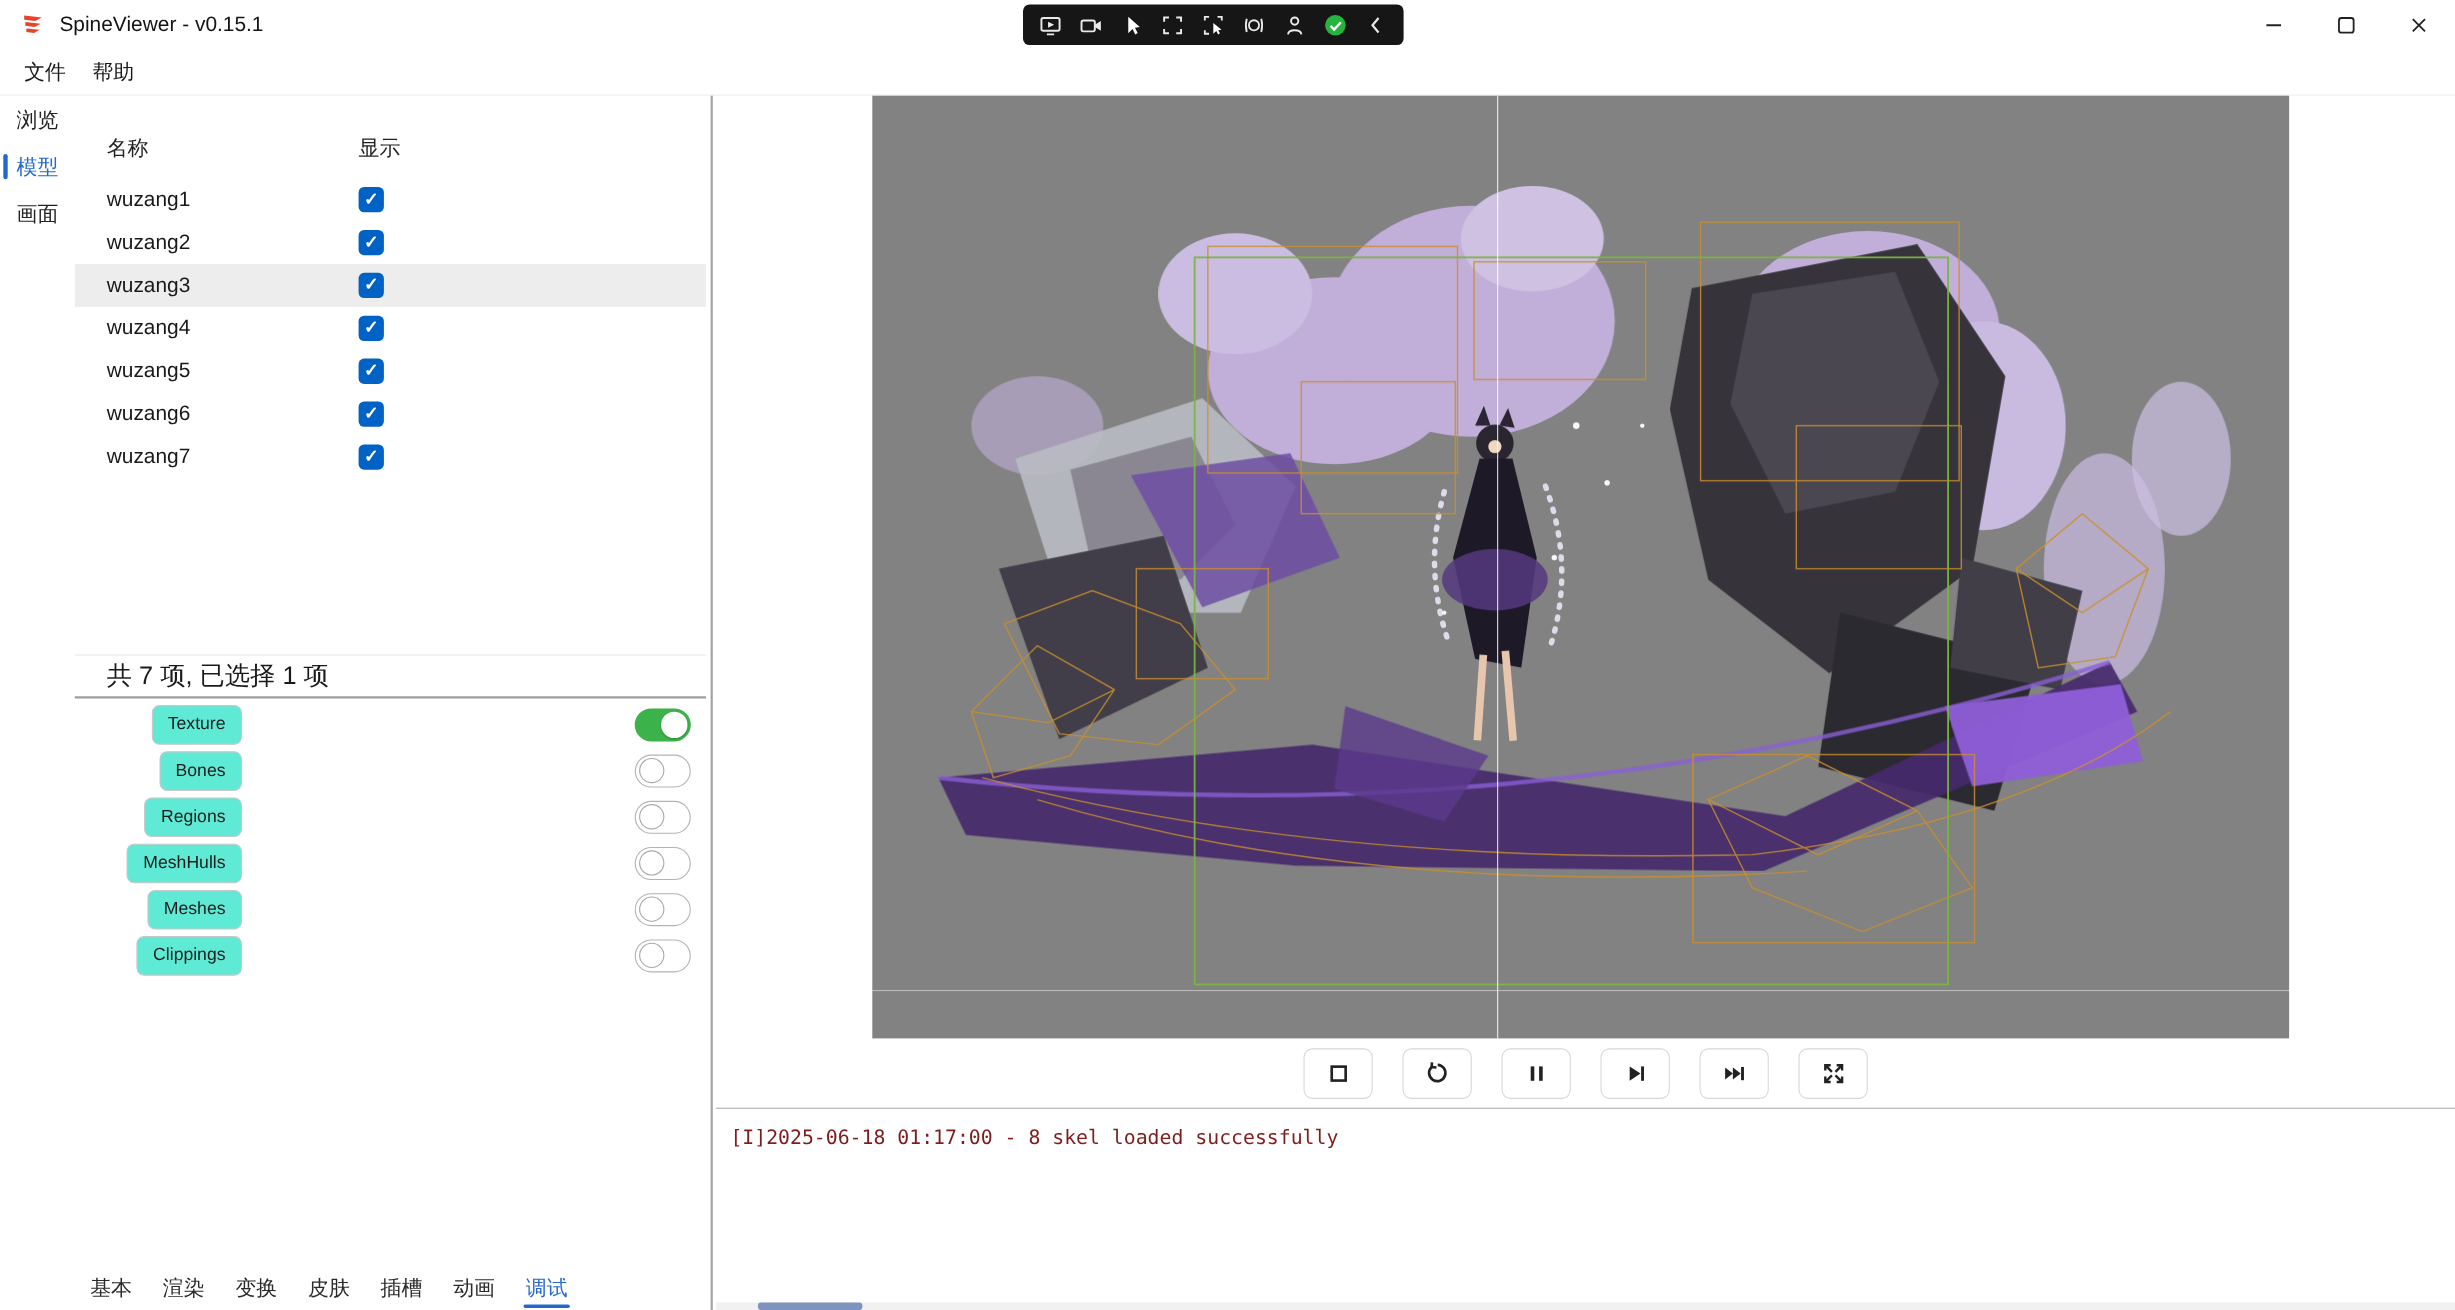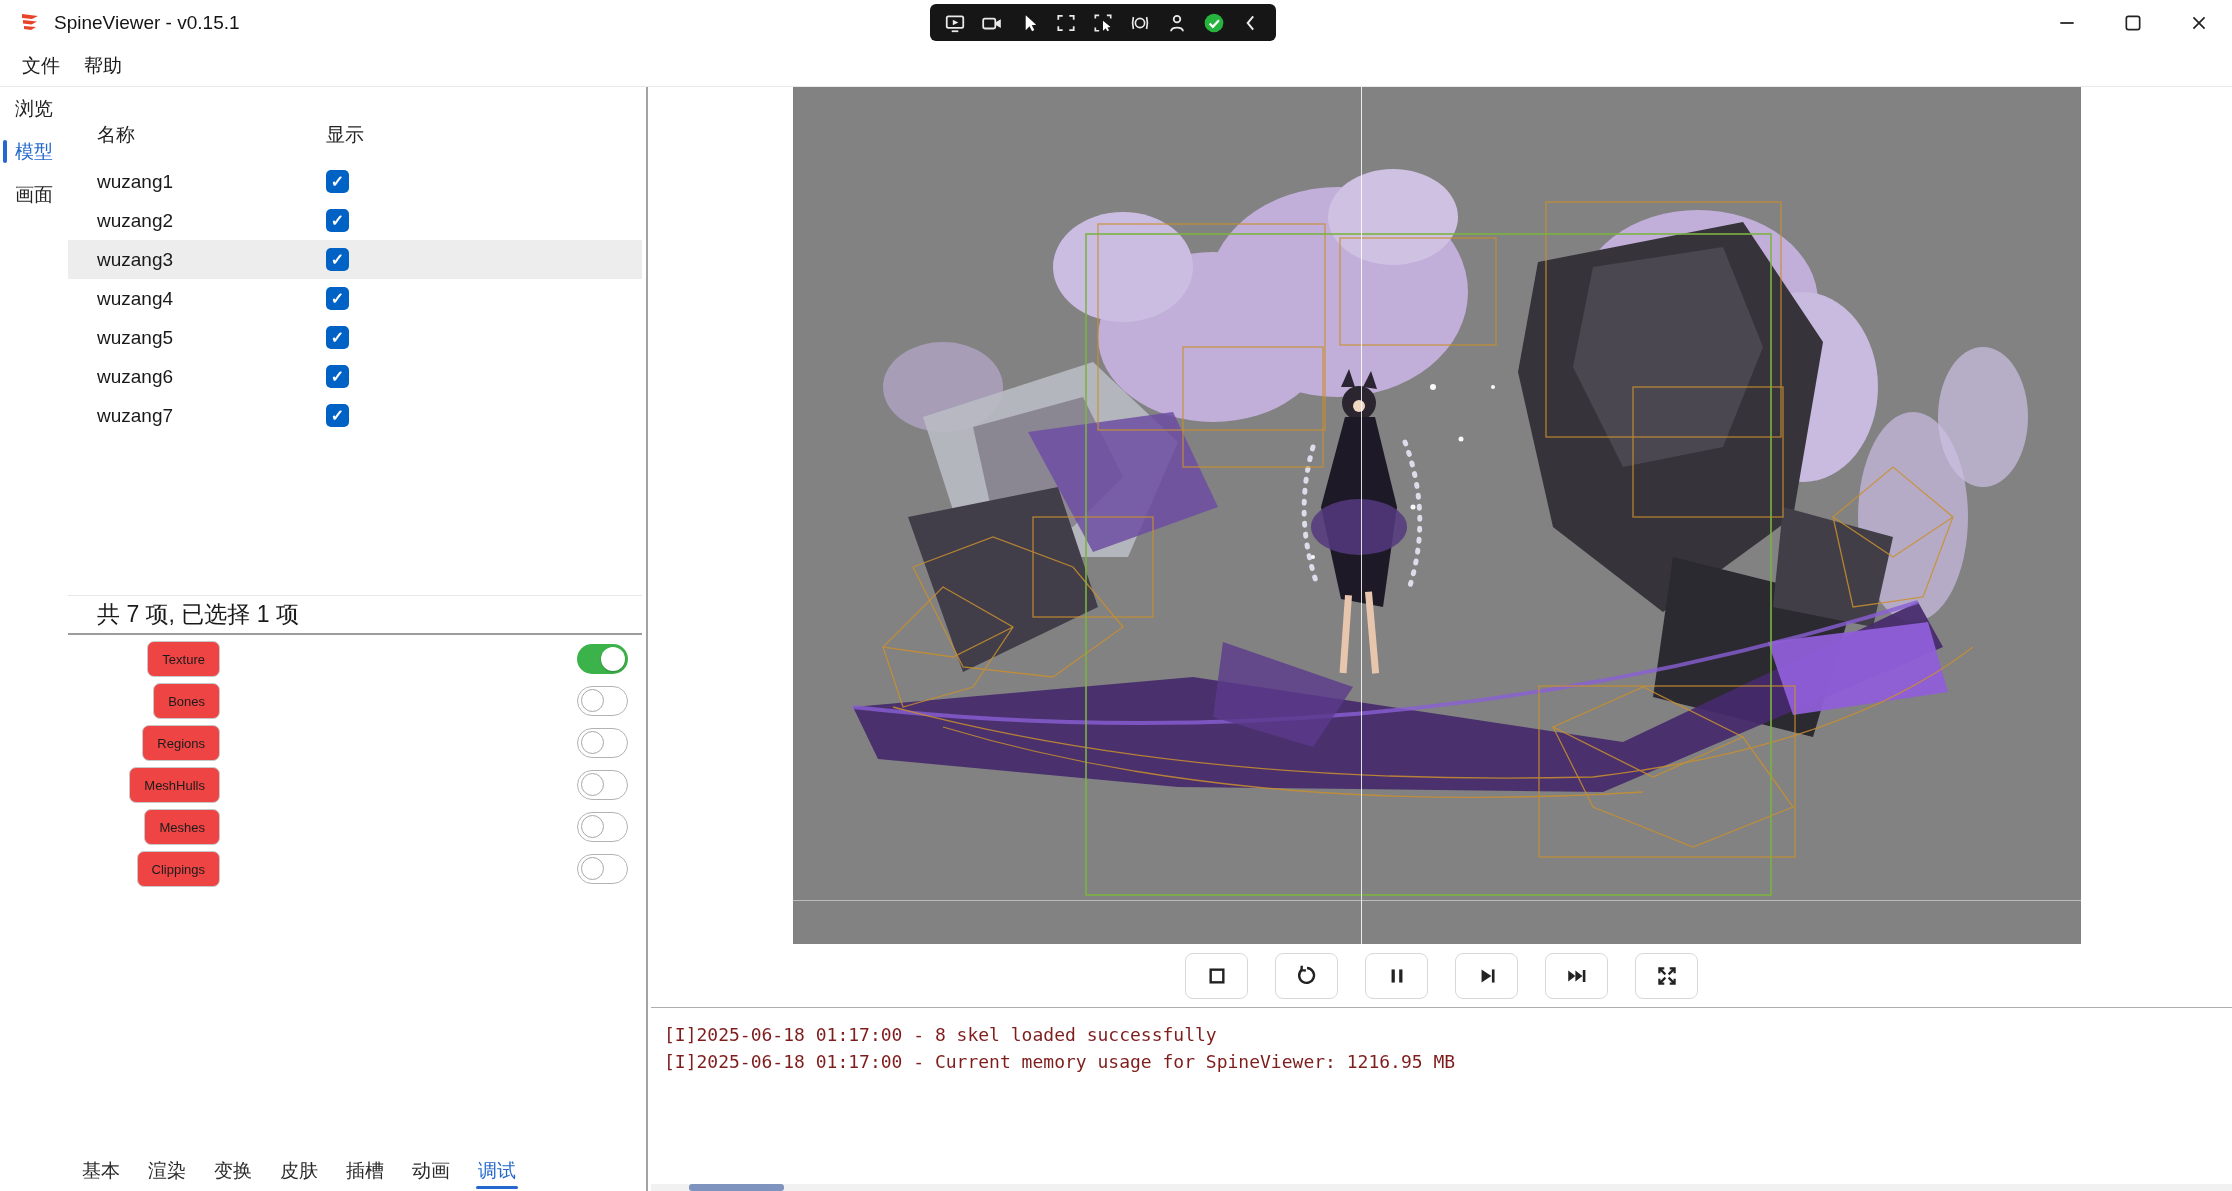--- a/index.html
+++ b/index.html
@@ -42,21 +42,21 @@
   .checkbox { width:23px; height:23px; border-radius:5px; background:#0062c4; color:#fff;
               display:flex; align-items:center; justify-content:center; }
   .checkbox::after { content:"\2713"; font-size:16px; font-weight:bold; line-height:1; }
   .table-filler { height:160px; }
   .table-status { height:40px; border-top:1px solid #e8e8e8; border-bottom:2px solid #9c9c9c;
                   display:flex; align-items:center; padding-left:29px; font-size:23px; color:#1a1a1a; }
 
   .toggles { flex:1; min-height:0; padding:6px 14px 0 12px; }
   .toggle-row { height:36px; margin-bottom:6px; display:flex; align-items:center; justify-content:space-between; }
   .label-col { min-width:140px; display:flex; justify-content:flex-end; }
-  .toggle-label { font-size:13px; color:#1c1c1c; background:#ef4444; border:1px solid #c8c8c8;
+  .toggle-label { font-size:16px; color:#1c1c1c; background:#5eead4; border:1px solid #c8c8c8;
                   border-radius:7px; height:36px; padding:0 14px; font-family:inherit; }
   .switch { width:51px; height:30px; border-radius:15px; position:relative; flex:0 0 auto; }
   .switch.on { background:#3cb24a; }
   .switch.on .knob { position:absolute; right:3px; top:3px; width:24px; height:24px; border-radius:50%;
                      background:#fff; box-shadow:0 1px 2px rgba(0,0,0,.25); }
   .switch.off { background:#fff; border:1px solid #b3b3b3; }
   .switch.off .knob { position:absolute; left:3px; top:2px; width:23px; height:23px; border-radius:50%;
                       background:#fff; border:1px solid #a8a8a8; }
 
   .bottom-tabs { height:41px; flex:0 0 auto; display:flex; align-items:center; gap:28px; padding-left:14px; }
@@ -407,21 +407,20 @@
             <path d="M9.5 9.5 L4 4 M4 8.5 V4 H8.5"></path>
             <path d="M12.5 9.5 L18 4 M13.5 4 H18 V8.5"></path>
             <path d="M9.5 12.5 L4 18 M4 13.5 V18 H8.5"></path>
             <path d="M12.5 12.5 L18 18 M18 13.5 V18 H13.5"></path>
           </svg>
         </button>
       </div>
 
       <div class="log-panel">
         <div class="log-line">[I]2025-06-18 01:17:00 - 8 skel loaded successfully</div>
-        <div class="log-line">[I]2025-06-18 01:17:00 - Current memory usage for SpineViewer: 1216.95 MB</div>
         <div class="log-scrollbar">
           <div class="log-thumb"></div>
         </div>
       </div>
 
     </div>
   </div>
 </div>
 
 </body></html>

